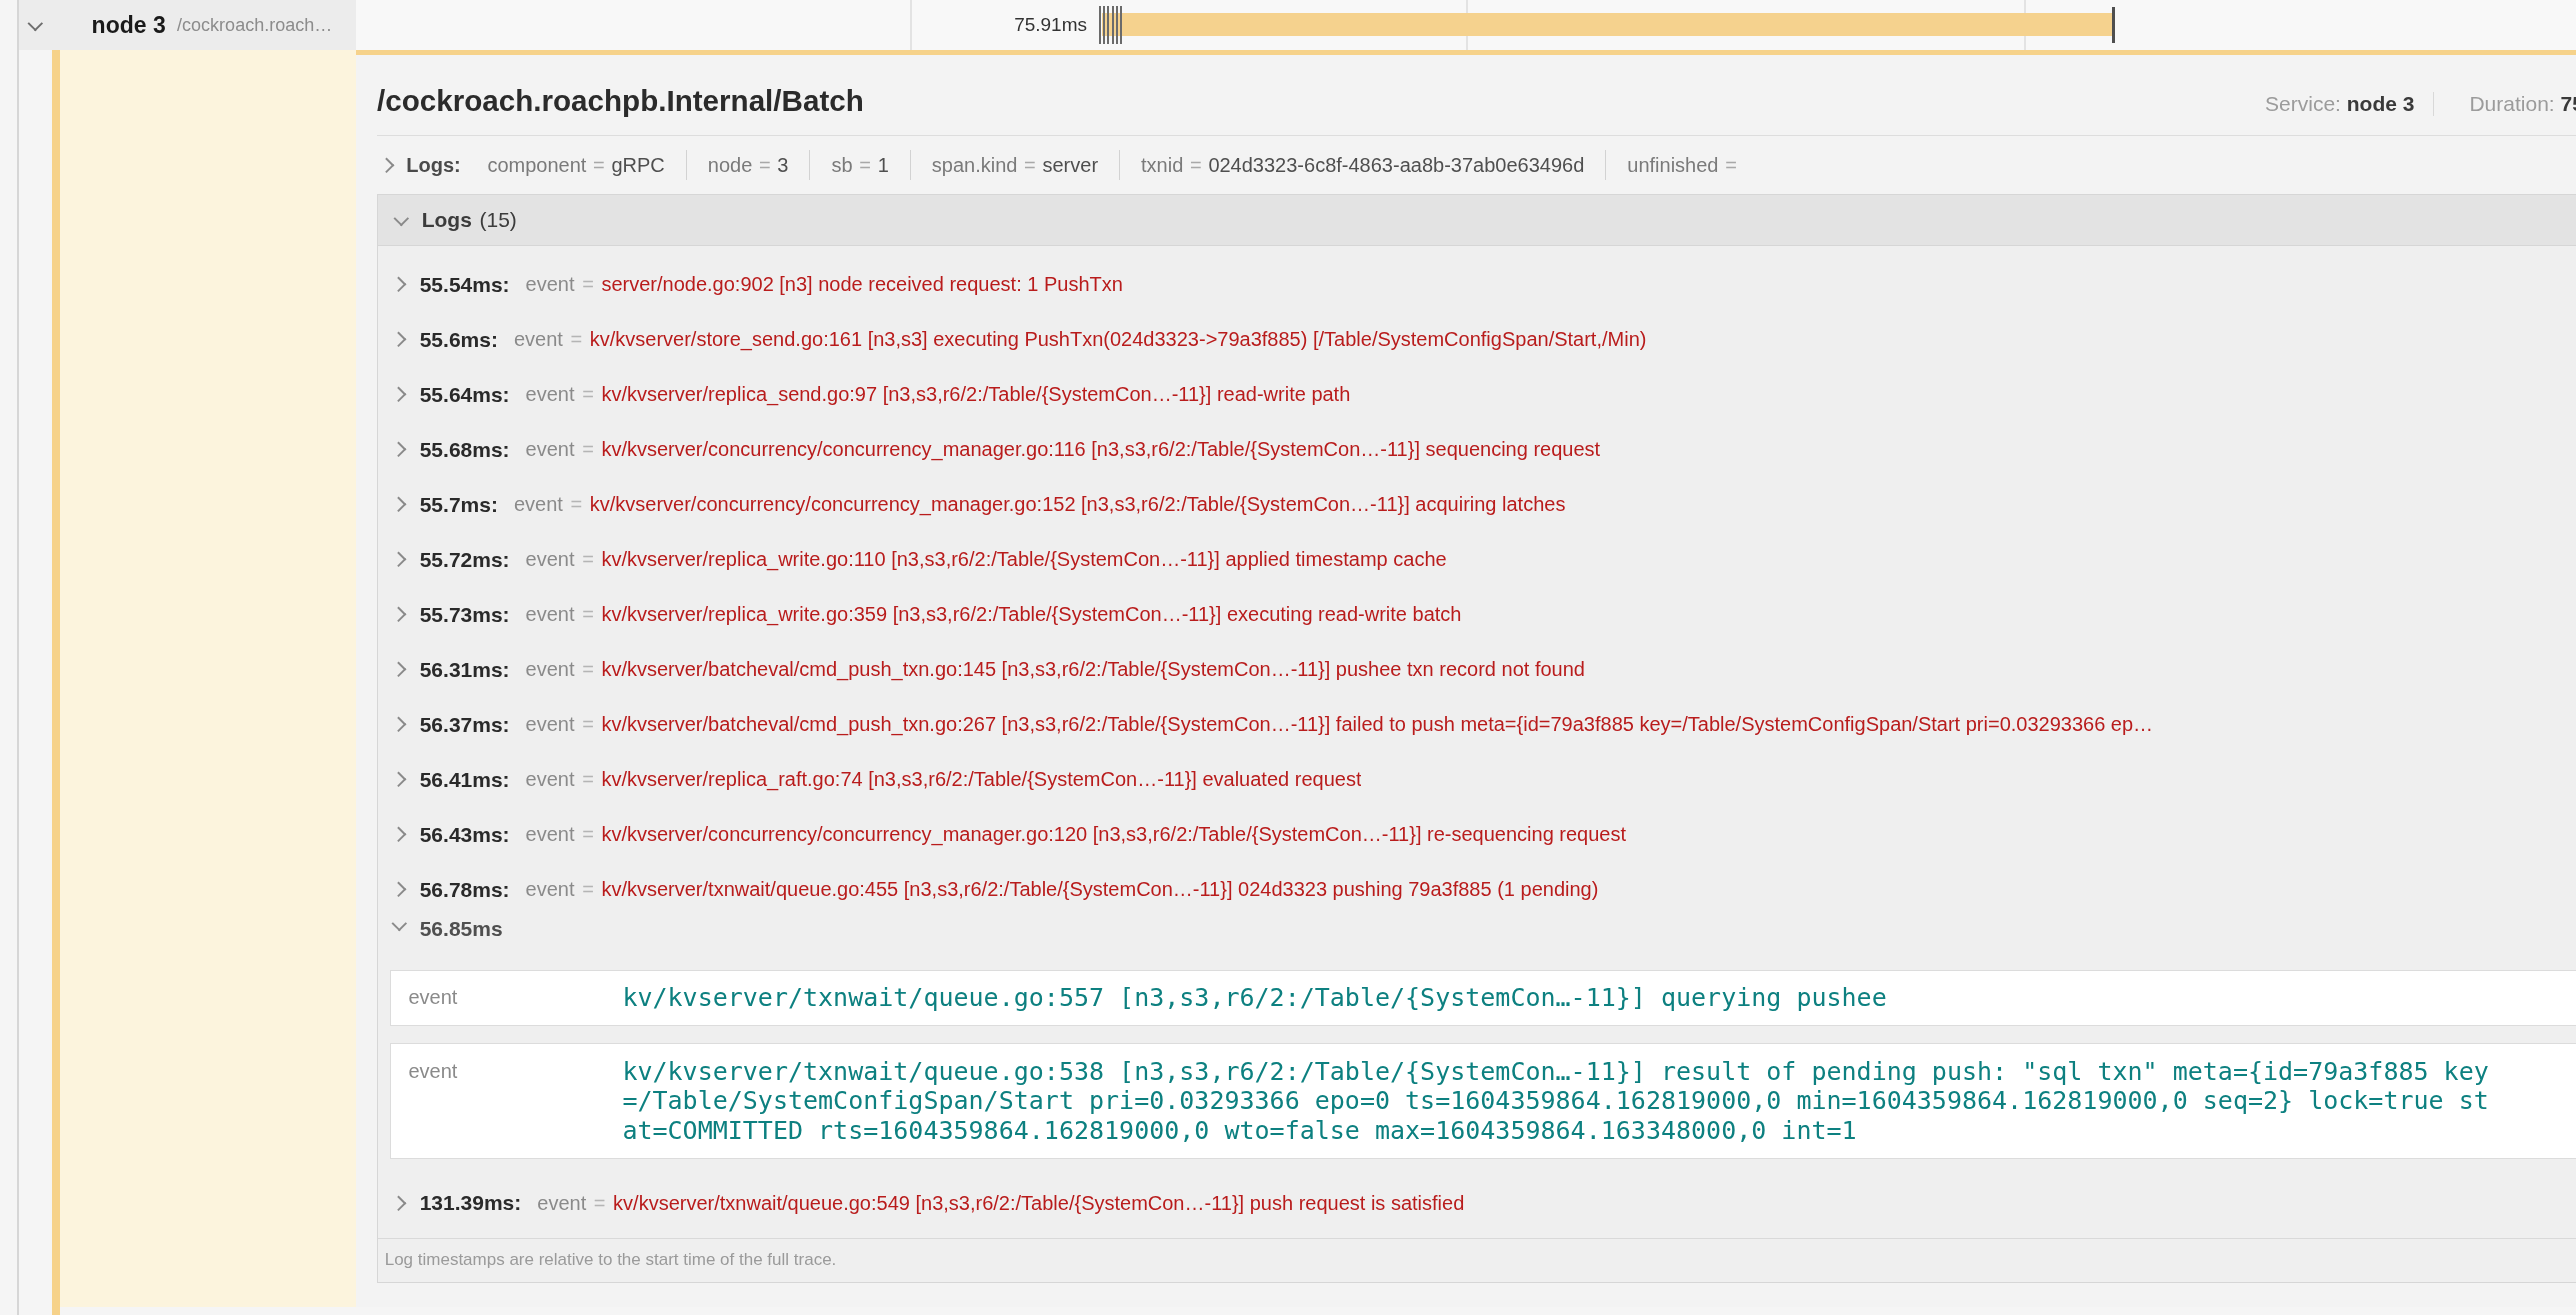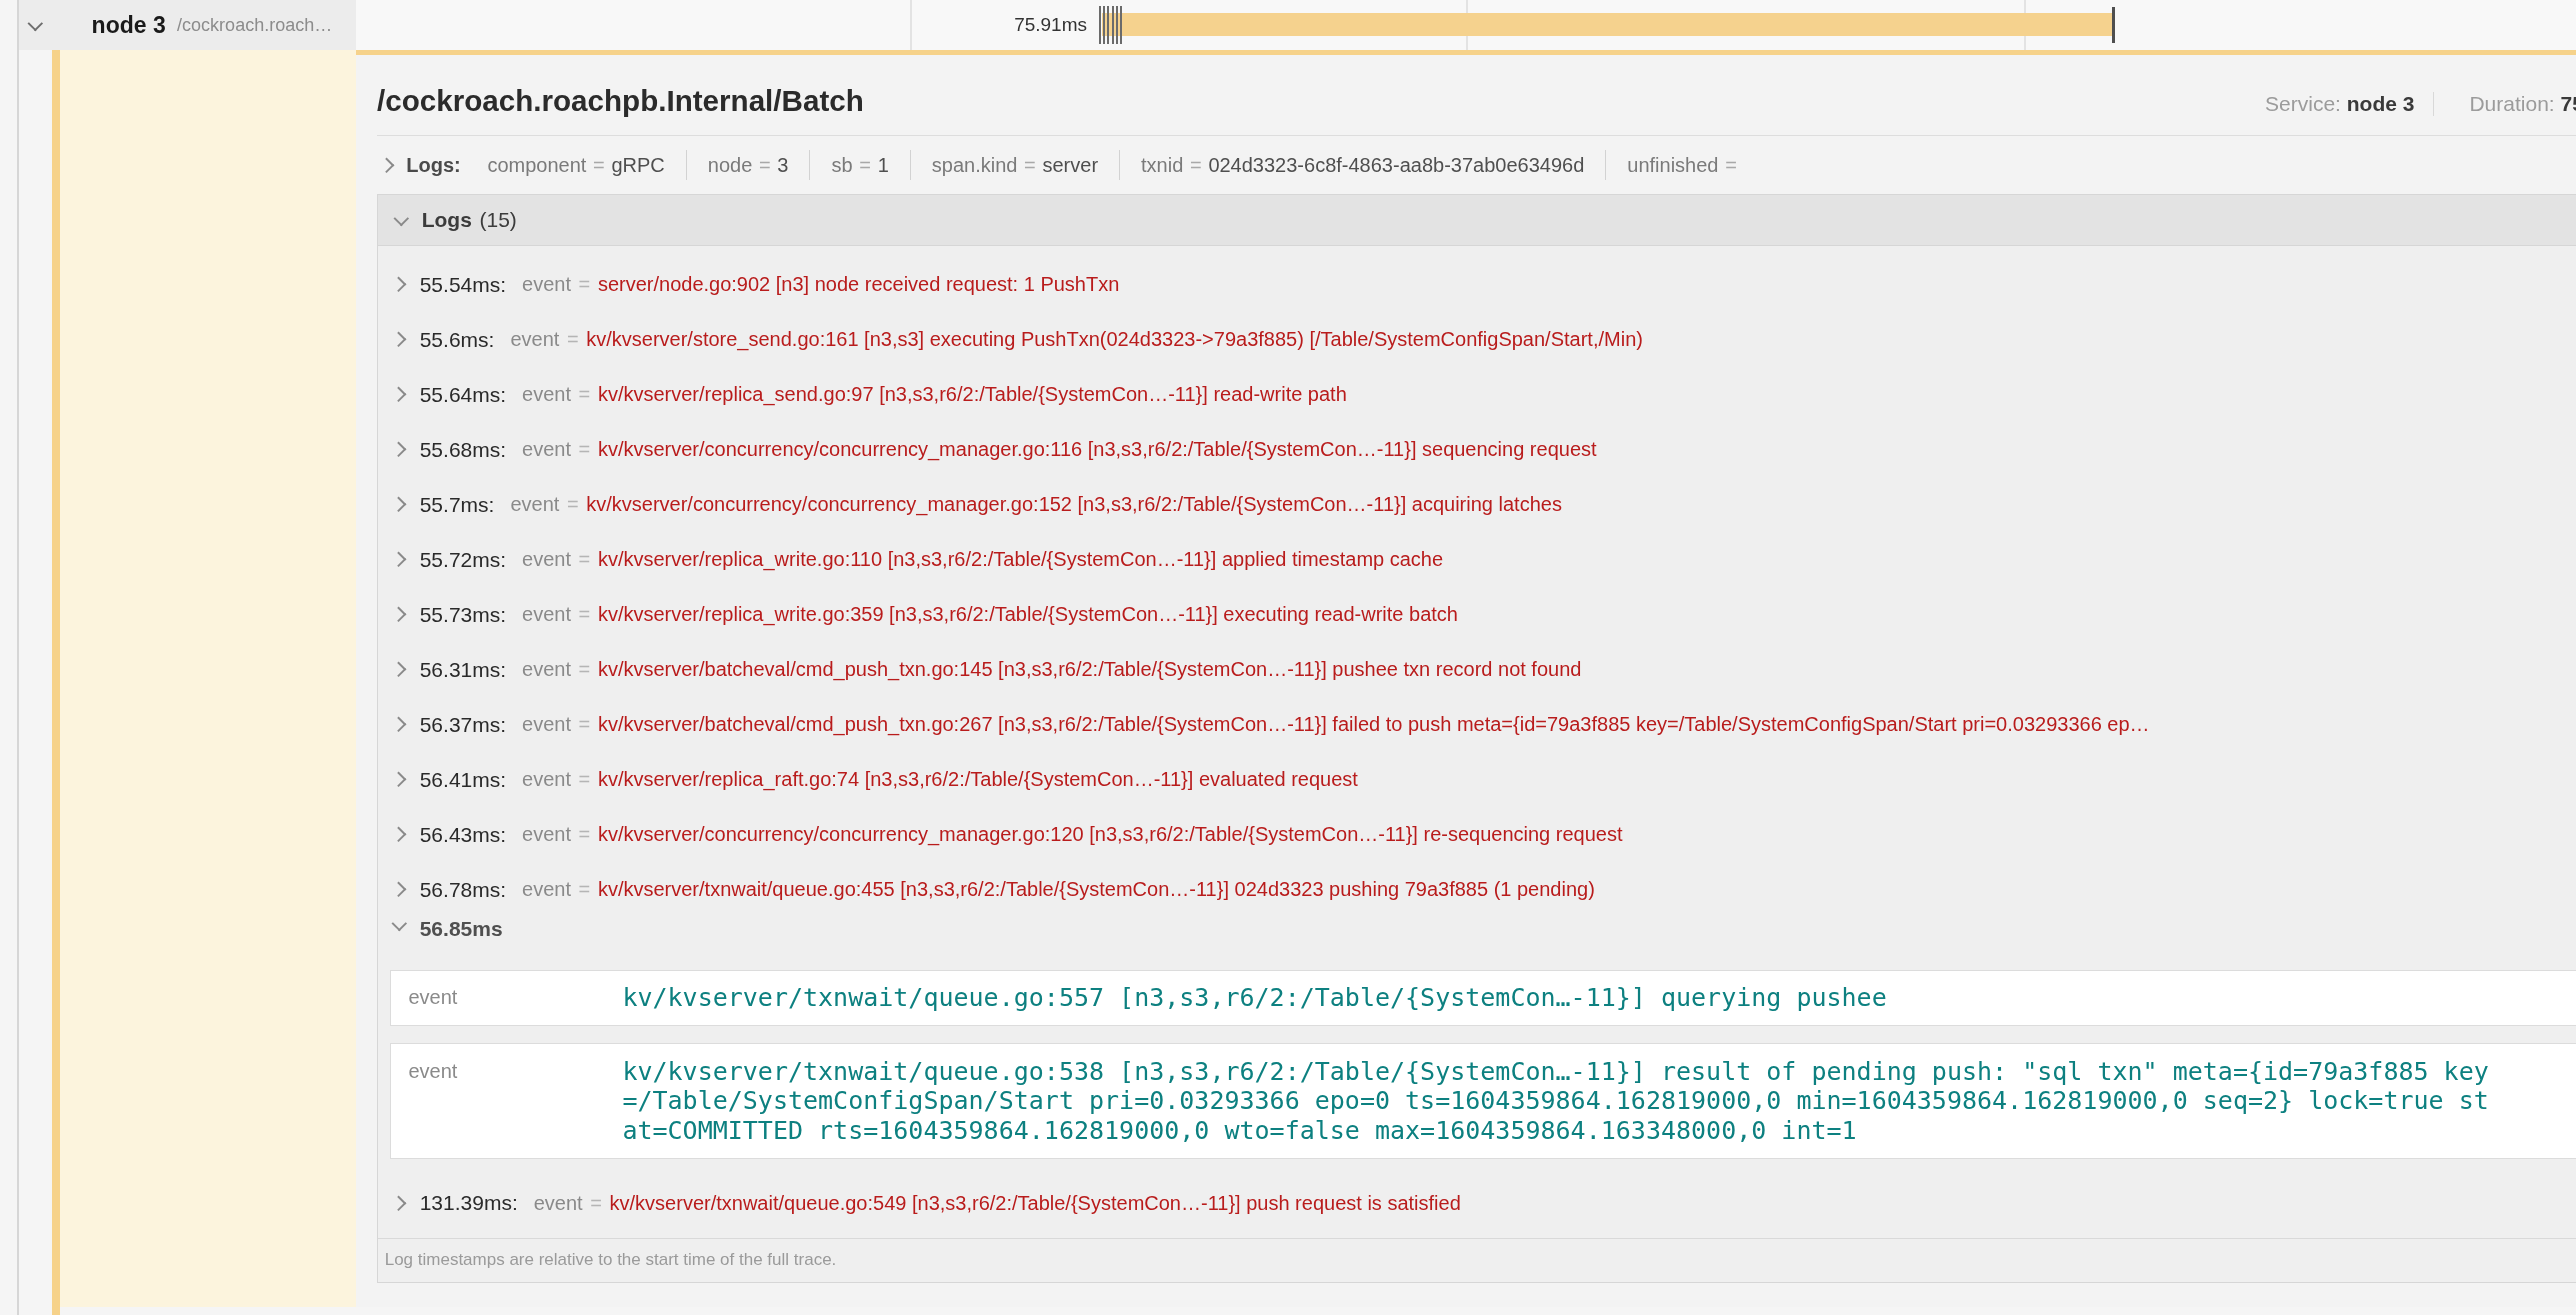--- a/index.html
+++ b/index.html
@@ -50,21 +50,21 @@
   .tag .eq{color:#a8a8a8;padding:0 6.7px;}
   .tag .v{color:#4f4f4f;}
 
   
   .logs-box{margin:1.9px 7.6px 0 21px;border:1.9px solid #d6d6d6;background:#efefef;}
   .logs-head{height:50px;background:#e3e3e3;border-bottom:1.9px solid #d6d6d6;display:flex;align-items:center;padding-left:15.3px;font-size:21px;color:#3c3c3c;}
   .logs-title{font-weight:bold;margin-left:12.4px;}
   .logs-count{margin-left:7.6px;}
   .logs-body{padding-top:11.4px;}
   .log-row{height:55px;display:flex;align-items:center;padding-left:13.3px;white-space:nowrap;overflow:hidden;}
-  .log-time{font-size:21px;font-weight:normal;color:#2a2a2a;margin-left:12.4px;}
+  .log-time{font-size:21px;font-weight:bold;color:#2a2a2a;margin-left:12.4px;}
   .log-key{font-size:20px;color:#8a8a8a;margin-left:16px;}
   .log-eq{font-size:20px;color:#b5b5b5;margin:0 7.6px;}
   .log-msg{font-size:20px;color:#b91c1c;overflow:hidden;}
   .exp-head{height:51px;display:flex;align-items:flex-start;padding-left:13.3px;}
   .exp-time{font-size:21px;font-weight:bold;color:#4f4f4f;margin-left:12.4px;}
   .field-box{margin:1.9px 38px 17px 12.4px;background:#fff;border:1.9px solid #dcdcdc;display:flex;padding:12.4px 19px 12.4px 17px;}
   .field-key{width:214px;flex:none;font-size:20px;color:#8a8a8a;padding-top:2.9px;}
   .field-val{font-family:"DejaVu Sans Mono",monospace;font-size:25px;line-height:29.6px;color:#0d8080;
     width:1869px;max-width:1869px;word-break:break-all;white-space:pre-wrap;}
   .logs-foot{margin-top:7.6px;border-top:1.9px solid #d9d9d9;padding:10.5px 15.3px 12.4px 6.7px;font-size:17px;color:#9a9a9a;}

